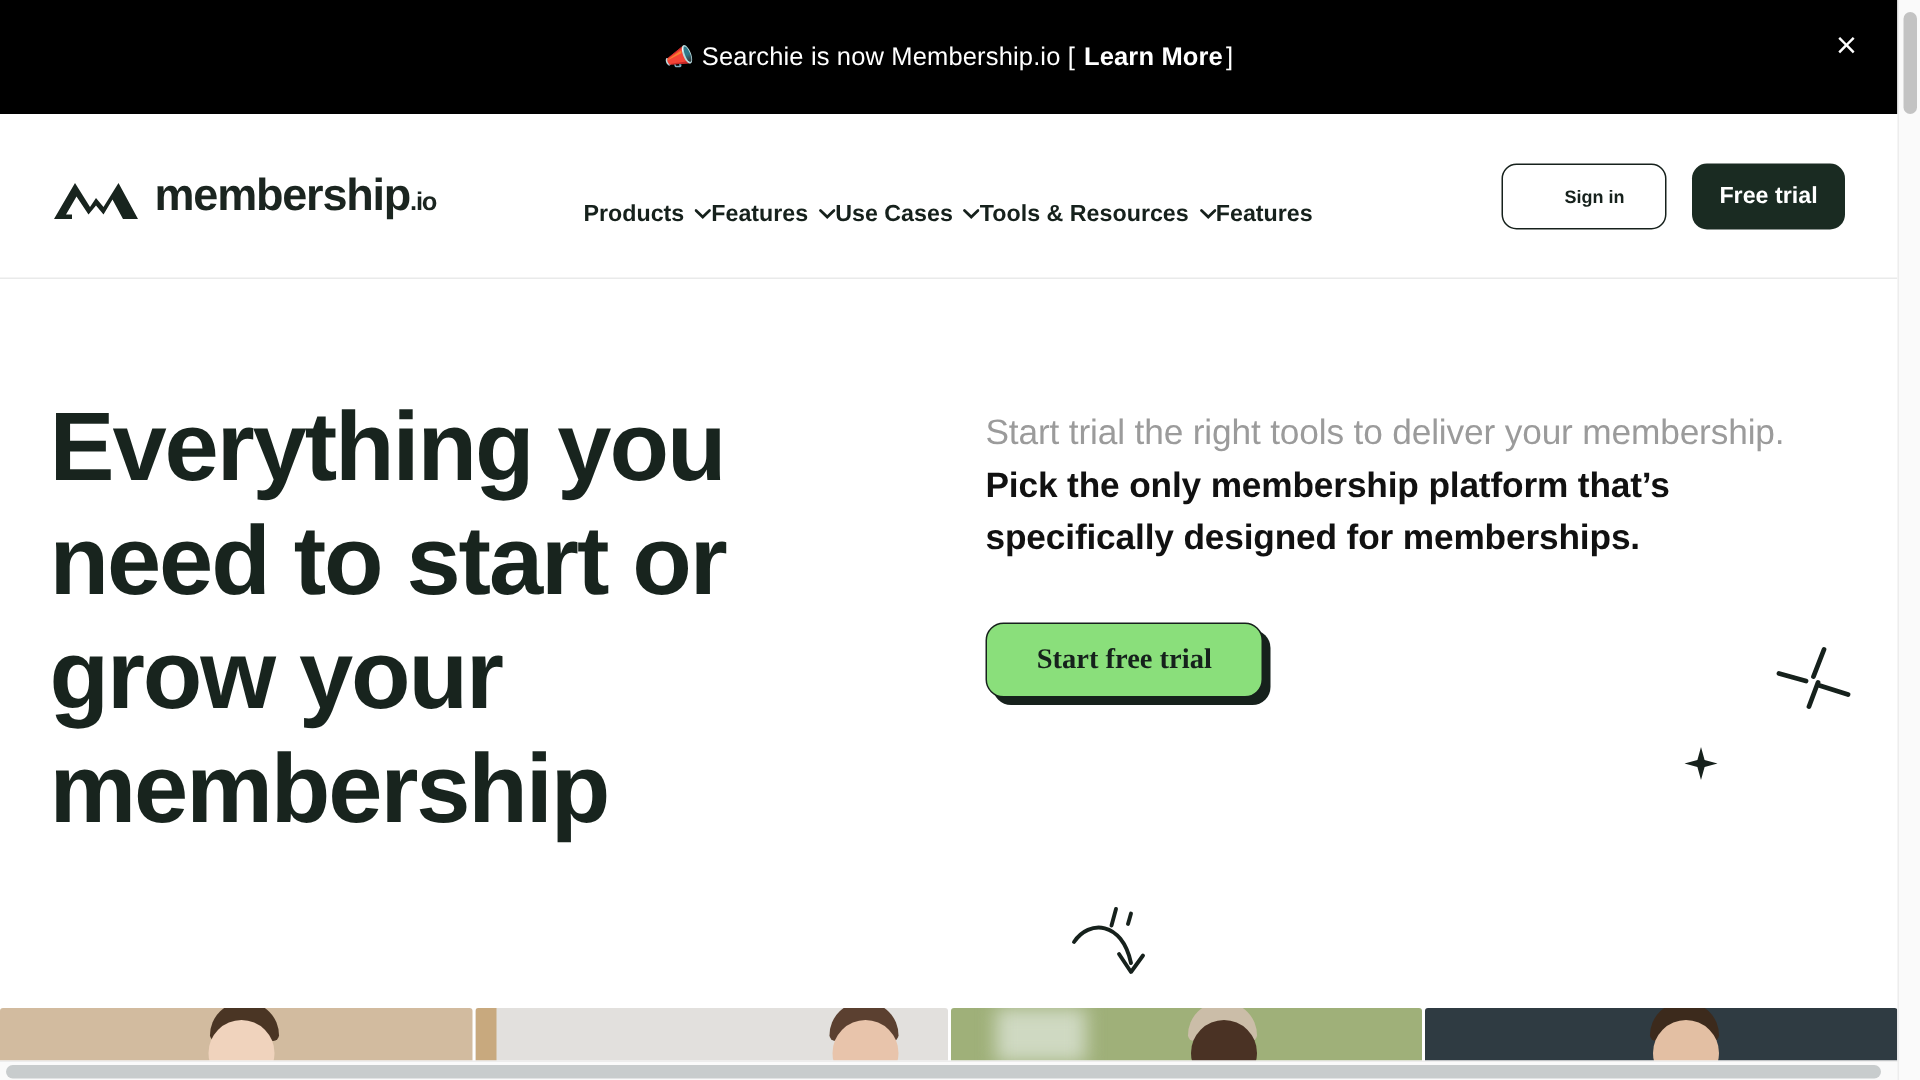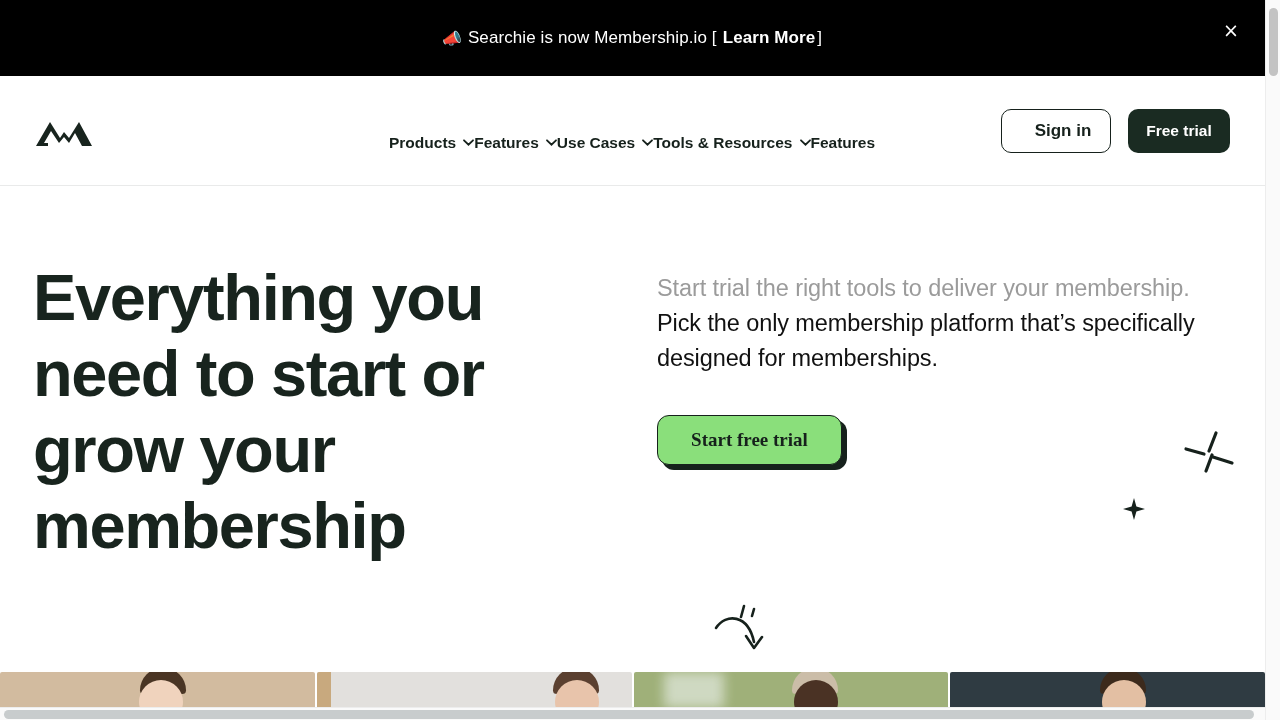--- a/index.html
+++ b/index.html
@@ -105,21 +105,21 @@
     display: flex;
     align-items: center;
     gap: 17px;
   }
   .btn-signin {
     width: 110px; height: 44px;
     border: 1.6px solid #16211c;
     border-radius: 10px;
     background: #ffffff;
     color: #16211c;
-    font-size: 17px;
+    font-size: 12px;
     font-weight: bold;
     cursor: pointer;
     font-family: "Liberation Sans", sans-serif;
     padding-left: 14px;
   }
   .btn-trial {
     width: 102px; height: 44px;
     border: none;
     border-radius: 10px;
     background: #1a2b22;
@@ -147,21 +147,21 @@
   .subcopy {
     position: absolute;
     top: 84px; left: 657px;
     width: 548px;
     font-size: 23.5px;
     line-height: 35px;
     color: #1a1a1a;
     letter-spacing: -0.1px;
   }
   .subcopy .muted { color: #9b9b9b; }
-  .subcopy .strong { color: #111111; font-weight: normal; }
+  .subcopy .strong { color: #111111; font-weight: bold; }
 
   .cta-wrap {
     position: absolute;
     top: 228px; left: 657px;
   }
   .cta-shadow {
     position: absolute;
     top: 5px; left: 5px;
     width: 185px; height: 50px;
     background: #16211c;
@@ -269,20 +269,21 @@
   </div>
 
   <div class="header">
 
     <div class="logo">
       <span>
         <svg class="logo-mark" viewBox="0 0 60 36" fill="none">
           <path d="M3 33 L17 9 L27 25 L31 19 L36 25 L46 9 L59 33 L49 33 L42 20 L36 30 L31 24 L26 30 L18 18 L11 30 L15 30 L15 33 Z" fill="#18241e"></path>
         </svg>
       </span>
+      <span class="logo-text"><span>membership</span><span class="tld">.io</span></span>
     </div>
 
     <div class="nav">
       <div class="nav-item">
         <span>Products</span>
         <span>
           <svg class="chev" viewBox="0 0 11 7">
               <path d="M1 1.3 L5.5 5.7 L10 1.3" stroke="#16211c" stroke-width="1.8" fill="none" stroke-linecap="round"></path>
             </svg>
         </span>

